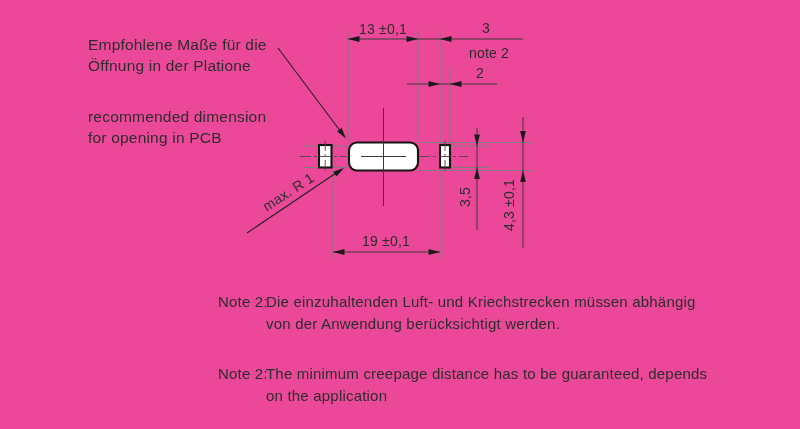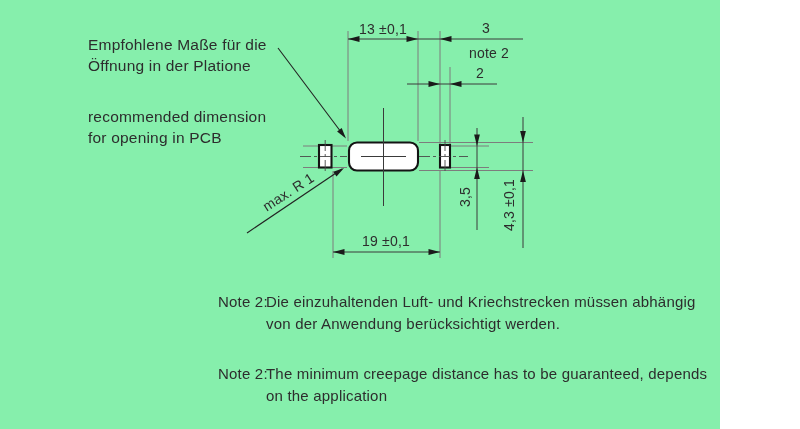--- a/index.html
+++ b/index.html
@@ -2,23 +2,23 @@
 <html><head>
 <meta charset="utf-8">
 <style>
   html, body {
     margin: 0;
     padding: 0;
     background: #ffffff;
   }
   .page {
     position: relative;
-    width: 720px;
+    width: 800px;
     height: 429px;
-    background: #86efac;
+    background: #ec4899;
     overflow: hidden;
     font-family: "Liberation Sans", sans-serif;
   }
   svg text {
     font-family: "Liberation Sans", sans-serif;
     fill: #2d2d2d;
     letter-spacing: 0.2px;
   }
   .t-dim  { font-size: 14px; }
   .t-note { font-size: 15px; }

